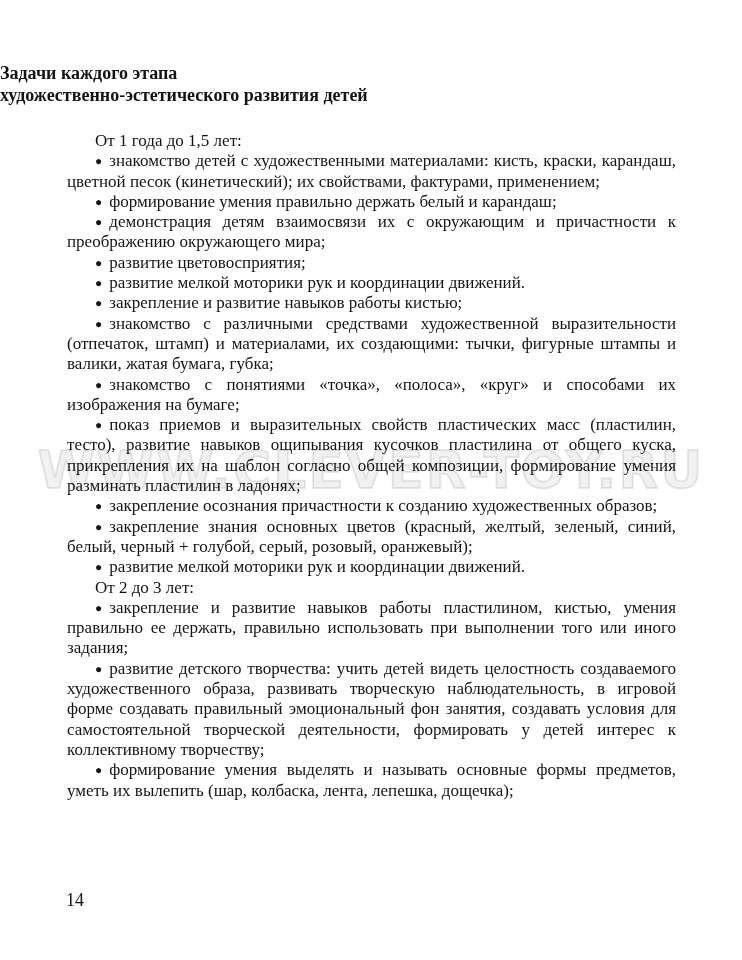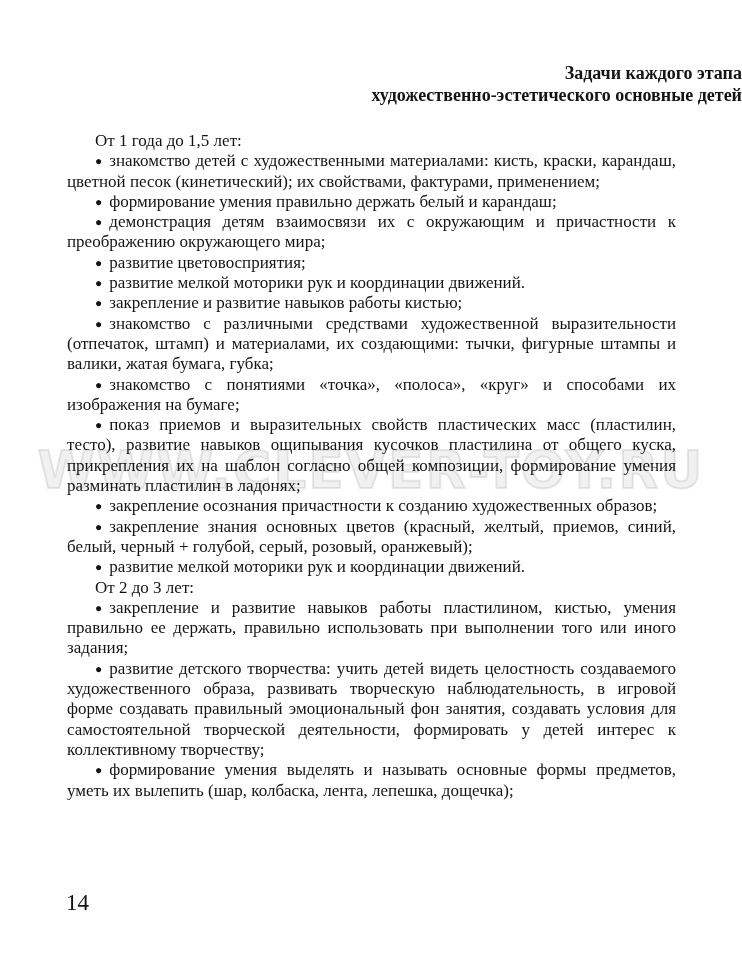--- a/index.html
+++ b/index.html
@@ -11,21 +11,21 @@
     position: relative;
     width: 742px;
     height: 960px;
     background: #ffffff;
     overflow: hidden;
     font-family: "Liberation Serif", serif;
     color: #141414;
   }
   .title-block {
     margin-top: 62px;
-    text-align: right;
+    text-align: left;
     font-weight: bold;
     font-size: 18px;
     line-height: 22px;
   }
   .content {
     position: relative;
     z-index: 1;
     margin: 25px 66px 8px 67px;
     font-size: 17px;
     line-height: 20.3px;
@@ -61,48 +61,48 @@
     letter-spacing: 2px;
     color: rgba(0, 0, 0, 0.055);
     -webkit-text-stroke: 2px rgba(0, 0, 0, 0.09);
     white-space: nowrap;
     pointer-events: none;
   }
   .page-number {
     position: absolute;
     left: 66px;
     top: 890px;
-    font-size: 23px;
+    font-size: 18px;
   }
 </style>
 </head>
 <body>
 
 <div class="page">
 
   <div class="watermark">WWW.CLEVER-TOY.RU</div>
 
   <div class="title-block">
     <div>Задачи каждого этапа</div>
-    <div>художественно-эстетического основные детей</div>
+    <div>художественно-эстетического развития детей</div>
   </div>
 
   <main class="content">
       <p class="age-heading">От 1 года до 1,5 лет:</p>
       <p class="bullet-item"><span class="bullet">●</span><span>знакомство детей с художественными материалами: кисть, краски, карандаш, цветной песок (кинетический); их свойствами, фактурами, применением;</span></p>
       <p class="bullet-item"><span class="bullet">●</span><span>формирование умения правильно держать белый и карандаш;</span></p>
       <p class="bullet-item"><span class="bullet">●</span><span>демонстрация детям взаимосвязи их с окружающим и причастности к преображению окружающего мира;</span></p>
       <p class="bullet-item"><span class="bullet">●</span><span>развитие цветовосприятия;</span></p>
       <p class="bullet-item"><span class="bullet">●</span><span>развитие мелкой моторики рук и координации движений.</span></p>
       <p class="bullet-item"><span class="bullet">●</span><span>закрепление и развитие навыков работы кистью;</span></p>
       <p class="bullet-item"><span class="bullet">●</span><span>знакомство с различными средствами художественной выразительности (отпечаток, штамп) и материалами, их создающими: тычки, фигурные штампы и валики, жатая бумага, губка;</span></p>
       <p class="bullet-item"><span class="bullet">●</span><span>знакомство с понятиями «точка», «полоса», «круг» и способами их изображения на бумаге;</span></p>
       <p class="bullet-item"><span class="bullet">●</span><span>показ приемов и выразительных свойств пластических масс (пластилин, тесто), развитие навыков ощипывания кусочков пластилина от общего куска, прикрепления их на шаблон согласно общей композиции, формирование умения разминать пластилин в ладонях;</span></p>
       <p class="bullet-item"><span class="bullet">●</span><span>закрепление осознания причастности к созданию художественных образов;</span></p>
-      <p class="bullet-item"><span class="bullet">●</span><span>закрепление знания основных цветов (красный, желтый, приемов, синий, белый, черный + голубой, серый, розовый, оранжевый);</span></p>
+      <p class="bullet-item"><span class="bullet">●</span><span>закрепление знания основных цветов (красный, желтый, зеленый, синий, белый, черный + голубой, серый, розовый, оранжевый);</span></p>
       <p class="bullet-item"><span class="bullet">●</span><span>развитие мелкой моторики рук и координации движений.</span></p>
       <p class="age-heading">От 2 до 3 лет:</p>
       <p class="bullet-item"><span class="bullet">●</span><span>закрепление и развитие навыков работы пластилином, кистью, умения правильно ее держать, правильно использовать при выполнении того или иного задания;</span></p>
       <p class="bullet-item"><span class="bullet">●</span><span>развитие детского творчества: учить детей видеть целостность создаваемого художественного образа, развивать творческую наблюдательность, в игровой форме создавать правильный эмоциональный фон занятия, создавать условия для самостоятельной творческой деятельности, формировать у детей интерес к коллективному творчеству;</span></p>
       <p class="bullet-item"><span class="bullet">●</span><span>формирование умения выделять и называть основные формы предметов, уметь их вылепить (шар, колбаска, лента, лепешка, дощечка);</span></p>
     </main>
 
   <div class="page-number">14</div>
 
 </div>

